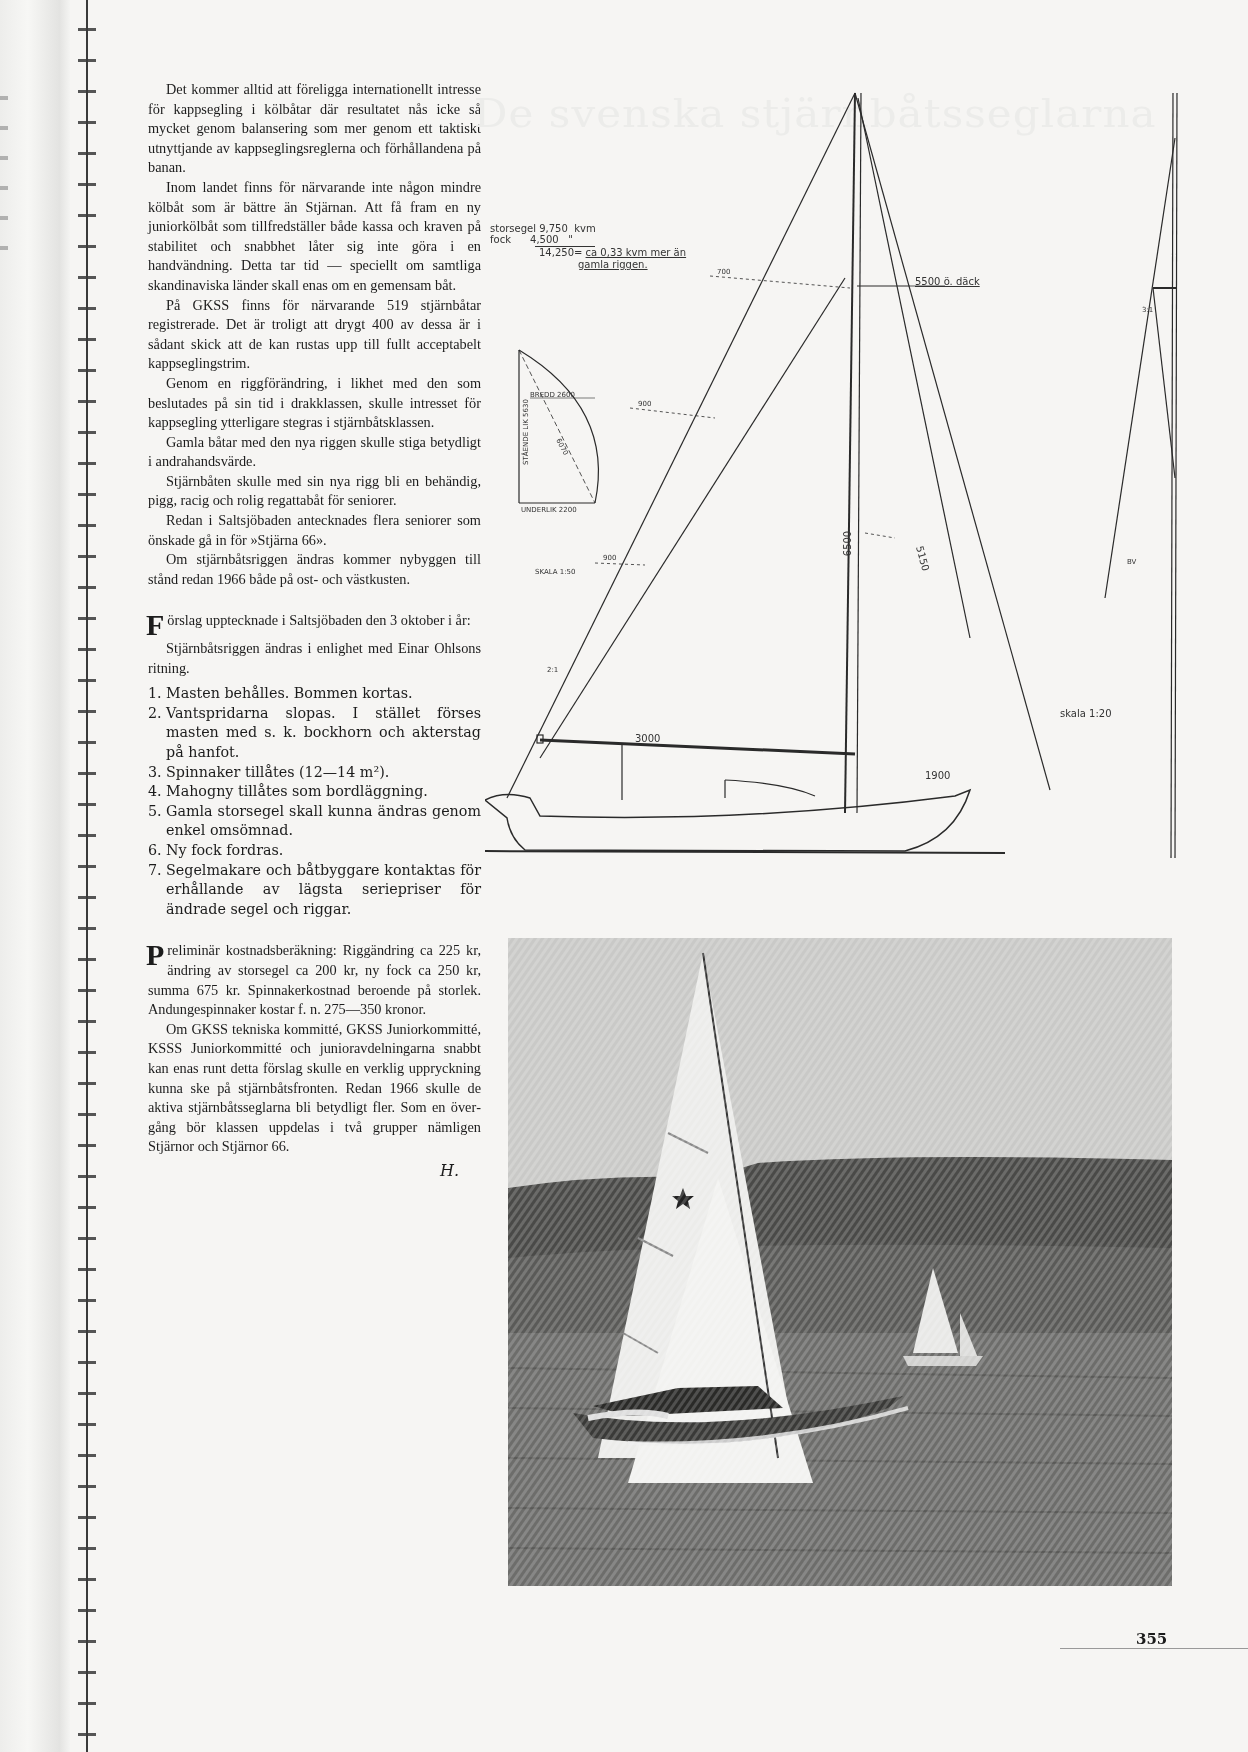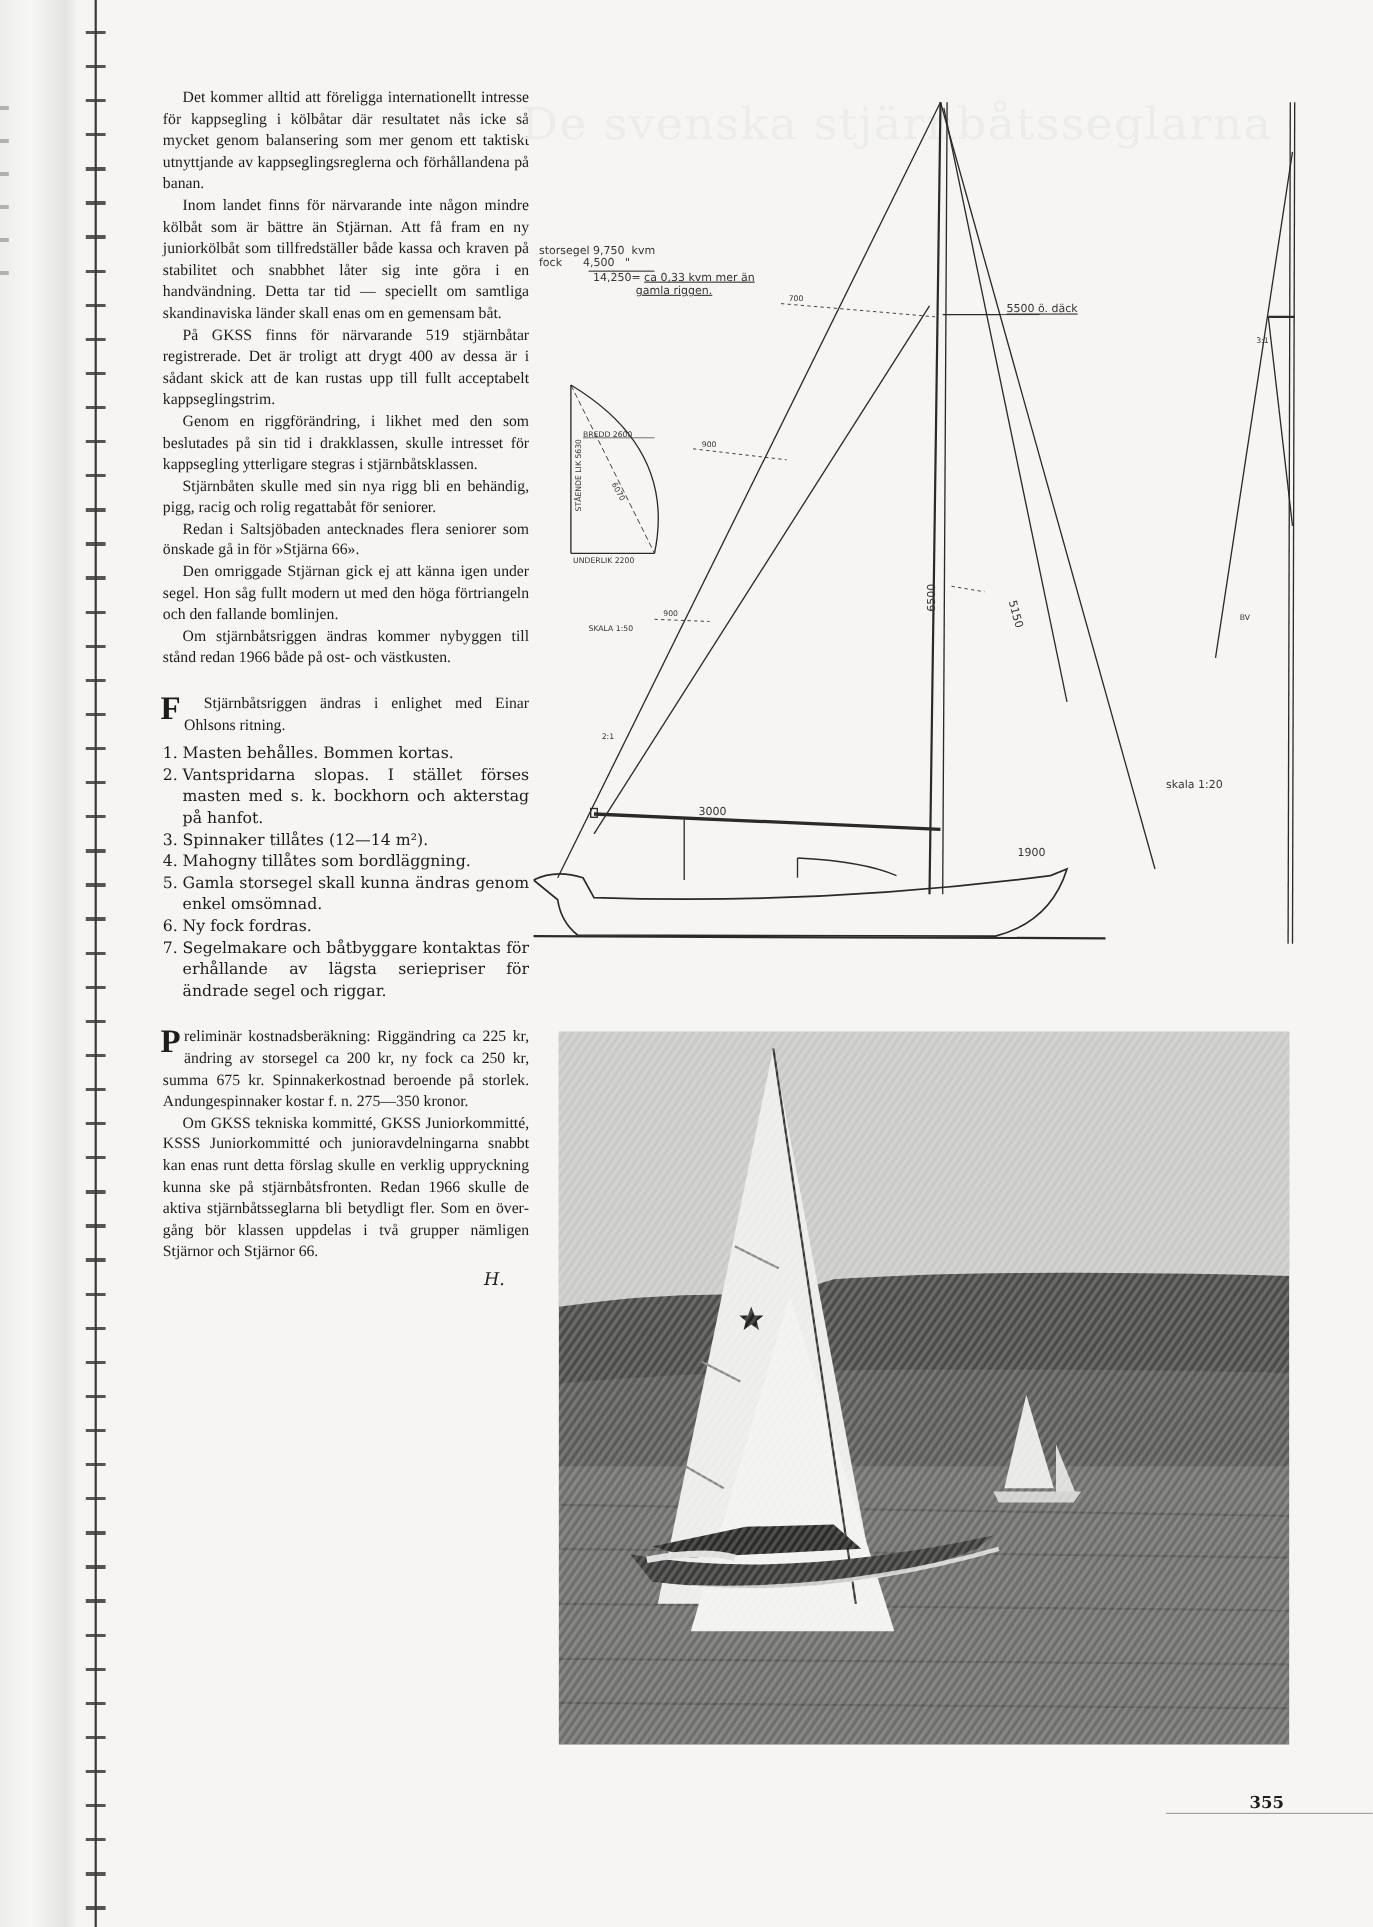--- a/index.html
+++ b/index.html
@@ -74,27 +74,27 @@
 <div class="gutter"></div>
 <div class="edge-marks"></div>
 <div class="spine-ticks"></div>
 <div class="spine-wire"></div>
 
 <div class="col-left">
   <p>Det kommer alltid att föreligga inter­nationellt intresse för kappsegling i köl­båtar där resultatet nås icke så mycket genom balansering som mer genom ett taktiskt utnyttjande av kappseglingsreg­lerna och förhållandena på banan.</p>
   <p>Inom landet finns för närvarande inte någon mindre kölbåt som är bättre än Stjärnan. Att få fram en ny juniorkölbåt som tillfredställer både kassa och kra­ven på stabilitet och snabbhet låter sig inte göra i en handvändning. Detta tar tid — speciellt om samtliga skandina­viska länder skall enas om en gemen­sam båt.</p>
   <p>På GKSS finns för närvarande 519 stjärnbåtar registrerade. Det är troligt att drygt 400 av dessa är i sådant skick att de kan rustas upp till fullt accep­tabelt kappseglingstrim.</p>
   <p>Genom en riggförändring, i likhet med den som beslutades på sin tid i drak­klassen, skulle intresset för kappsegling ytterligare stegras i stjärnbåtsklassen.</p>
+  <p>Gamla båtar med den nya riggen skul­le stiga betydligt i andrahandsvärde.</p>
   <p>Stjärnbåten skulle med sin nya rigg bli en behändig, pigg, racig och rolig regattabåt för seniorer.</p>
   <p>Redan i Saltsjöbaden antecknades fle­ra seniorer som önskade gå in för »Stjär­na 66».</p>
-  <p>Den omriggade Stjärnan gick ej att känna igen under segel. Hon såg fullt modern ut med den höga förtriangeln och den fallande bomlinjen.</p>
   <p>Om stjärnbåtsriggen ändras kommer nybyggen till stånd redan 1966 både på ost- och västkusten.</p>
 
   <div class="section">
-    <p class="dropcap-para"><span class="dropcap">F</span></p>
+    <p class="dropcap-para"><span class="dropcap">F</span><span>örslag upptecknade i Saltsjöbaden den 3 oktober i år:</span></p>
     <p class="sub-para">Stjärnbåtsriggen ändras i enlighet med Einar Ohlsons ritning.</p>
     <ol class="proposal">
       <li><span class="num">1.</span><span>Masten behålles. Bommen kortas.</span></li>
       <li><span class="num">2.</span><span>Vantspridarna slopas. I stället förses masten med s. k. bockhorn och akter­stag på hanfot.</span></li>
       <li><span class="num">3.</span><span>Spinnaker tillåtes (12—14 m²).</span></li>
       <li><span class="num">4.</span><span>Mahogny tillåtes som bordläggning.</span></li>
       <li><span class="num">5.</span><span>Gamla storsegel skall kunna ändras genom enkel omsömnad.</span></li>
       <li><span class="num">6.</span><span>Ny fock fordras.</span></li>
       <li><span class="num">7.</span><span>Segelmakare och båtbyggare kontak­tas för erhållande av lägsta seriepriser för ändrade segel och riggar.</span></li>
     </ol>

